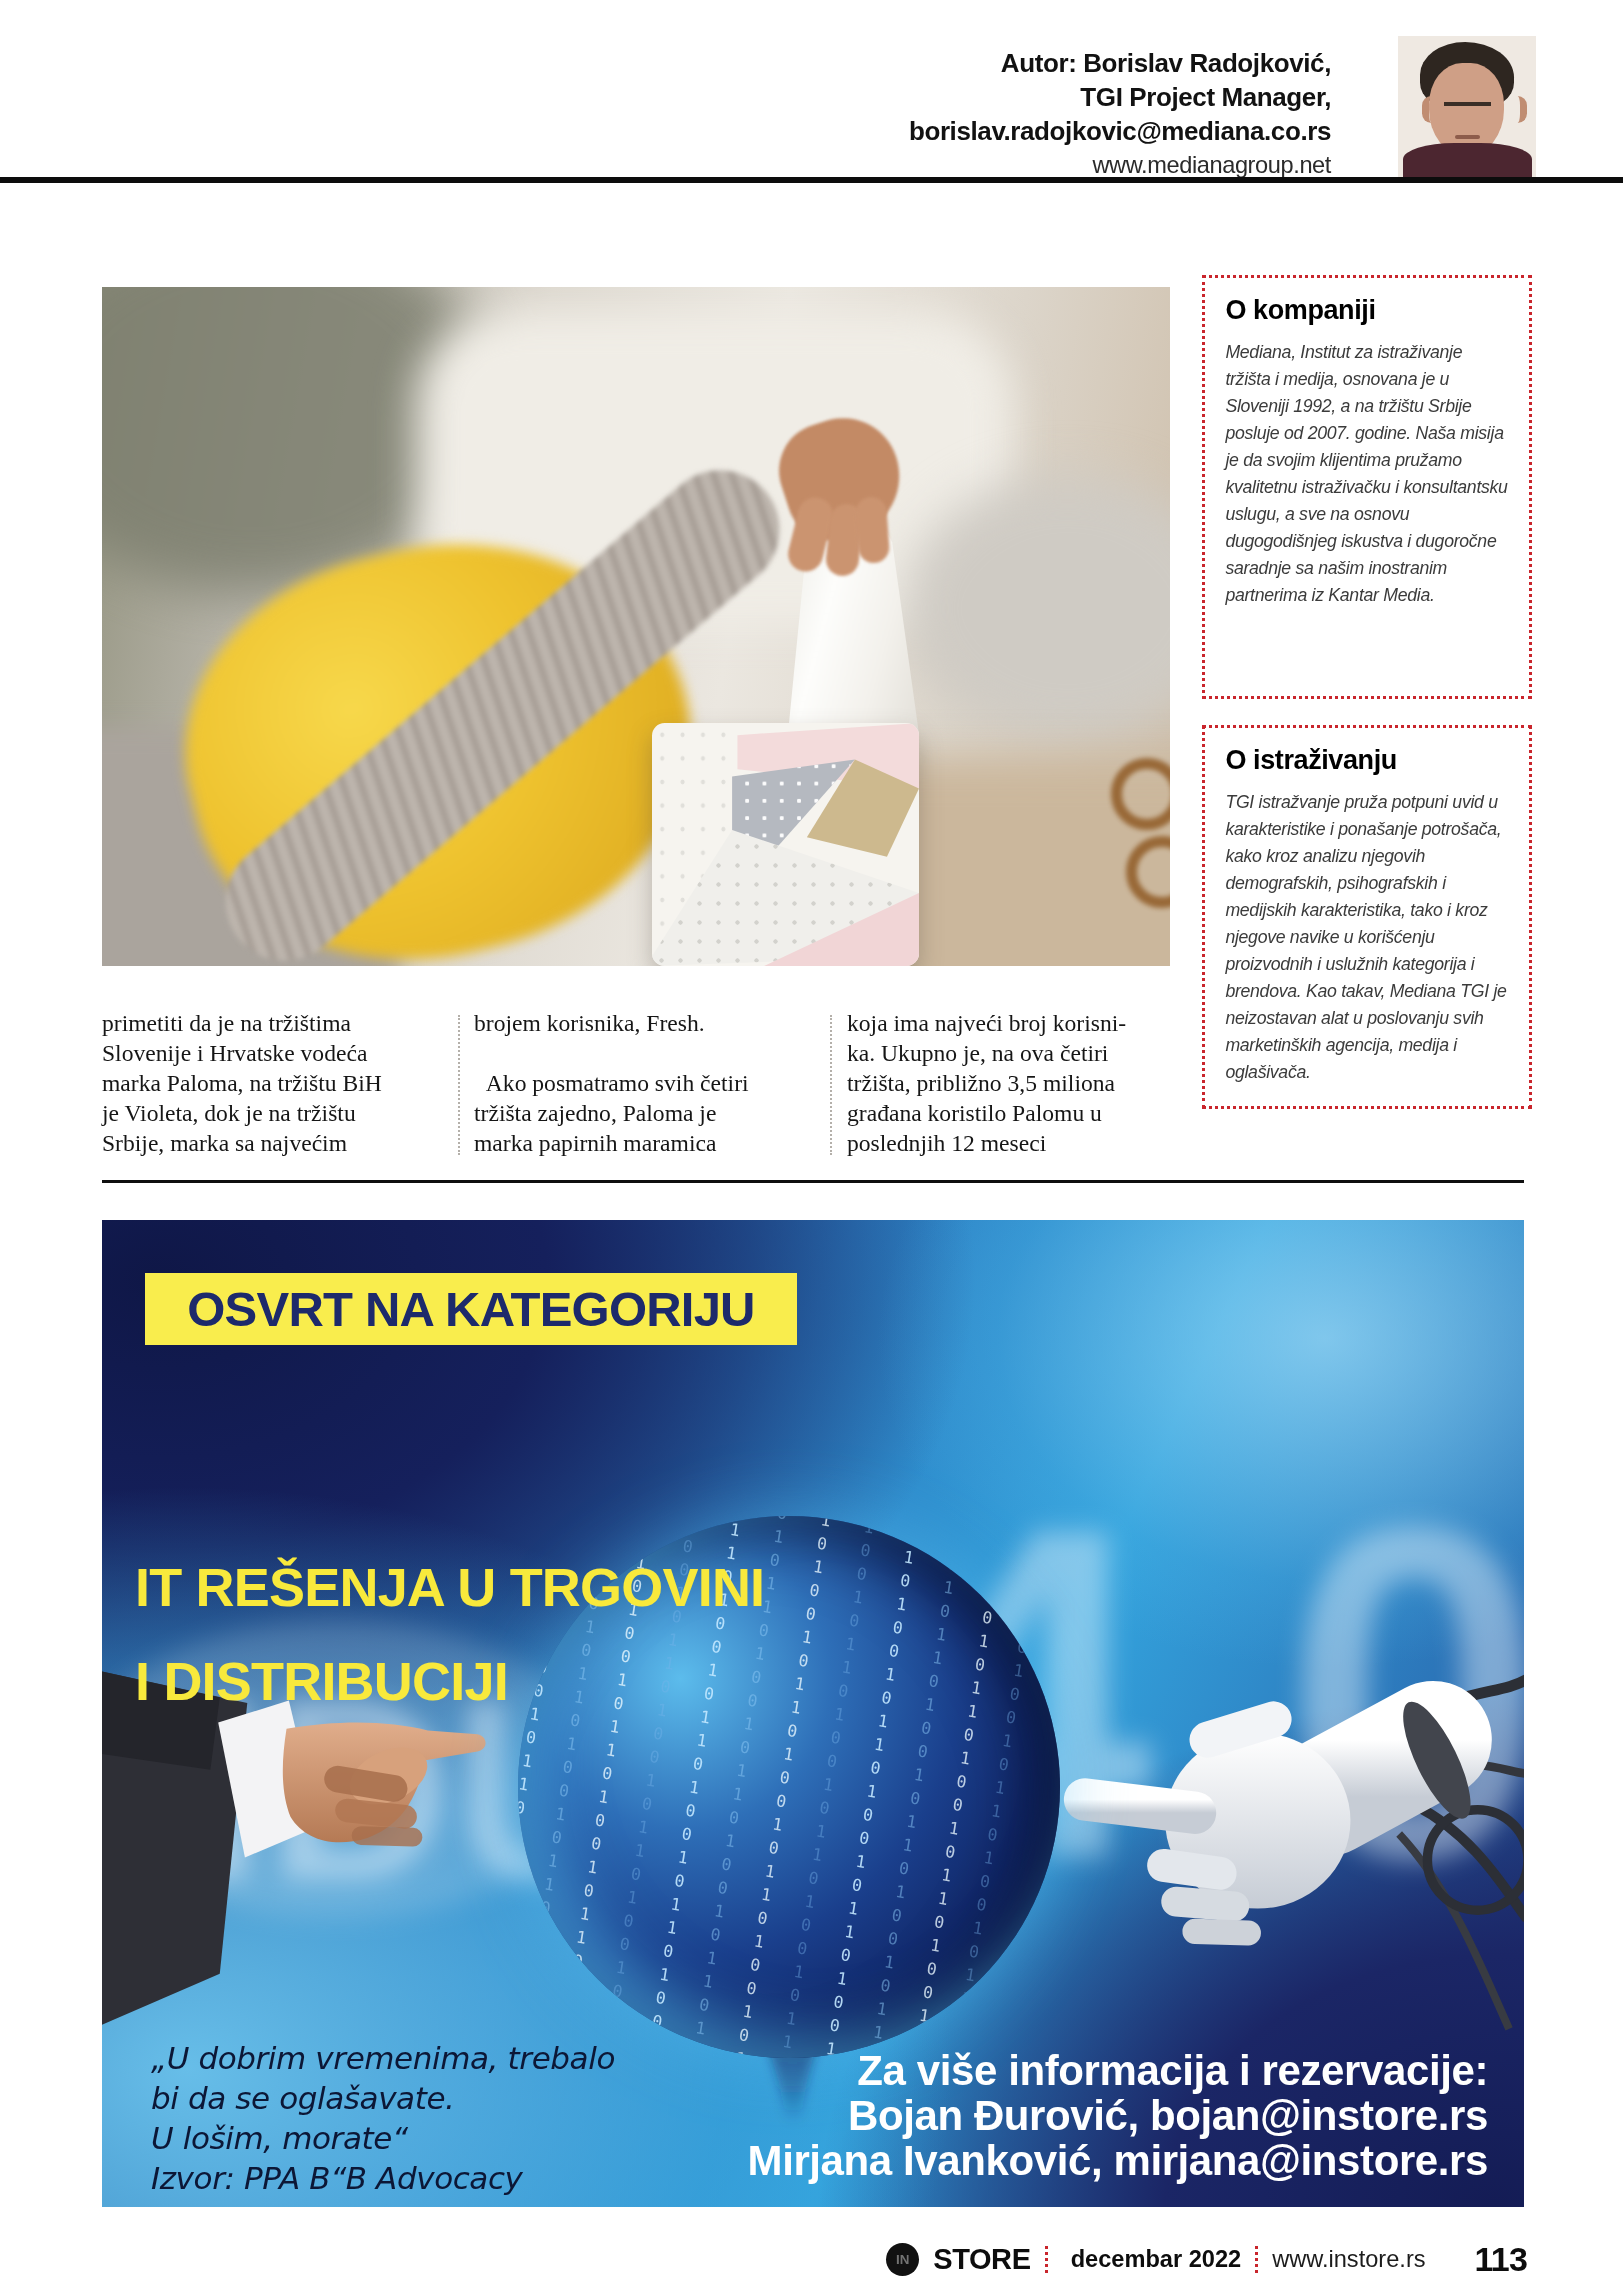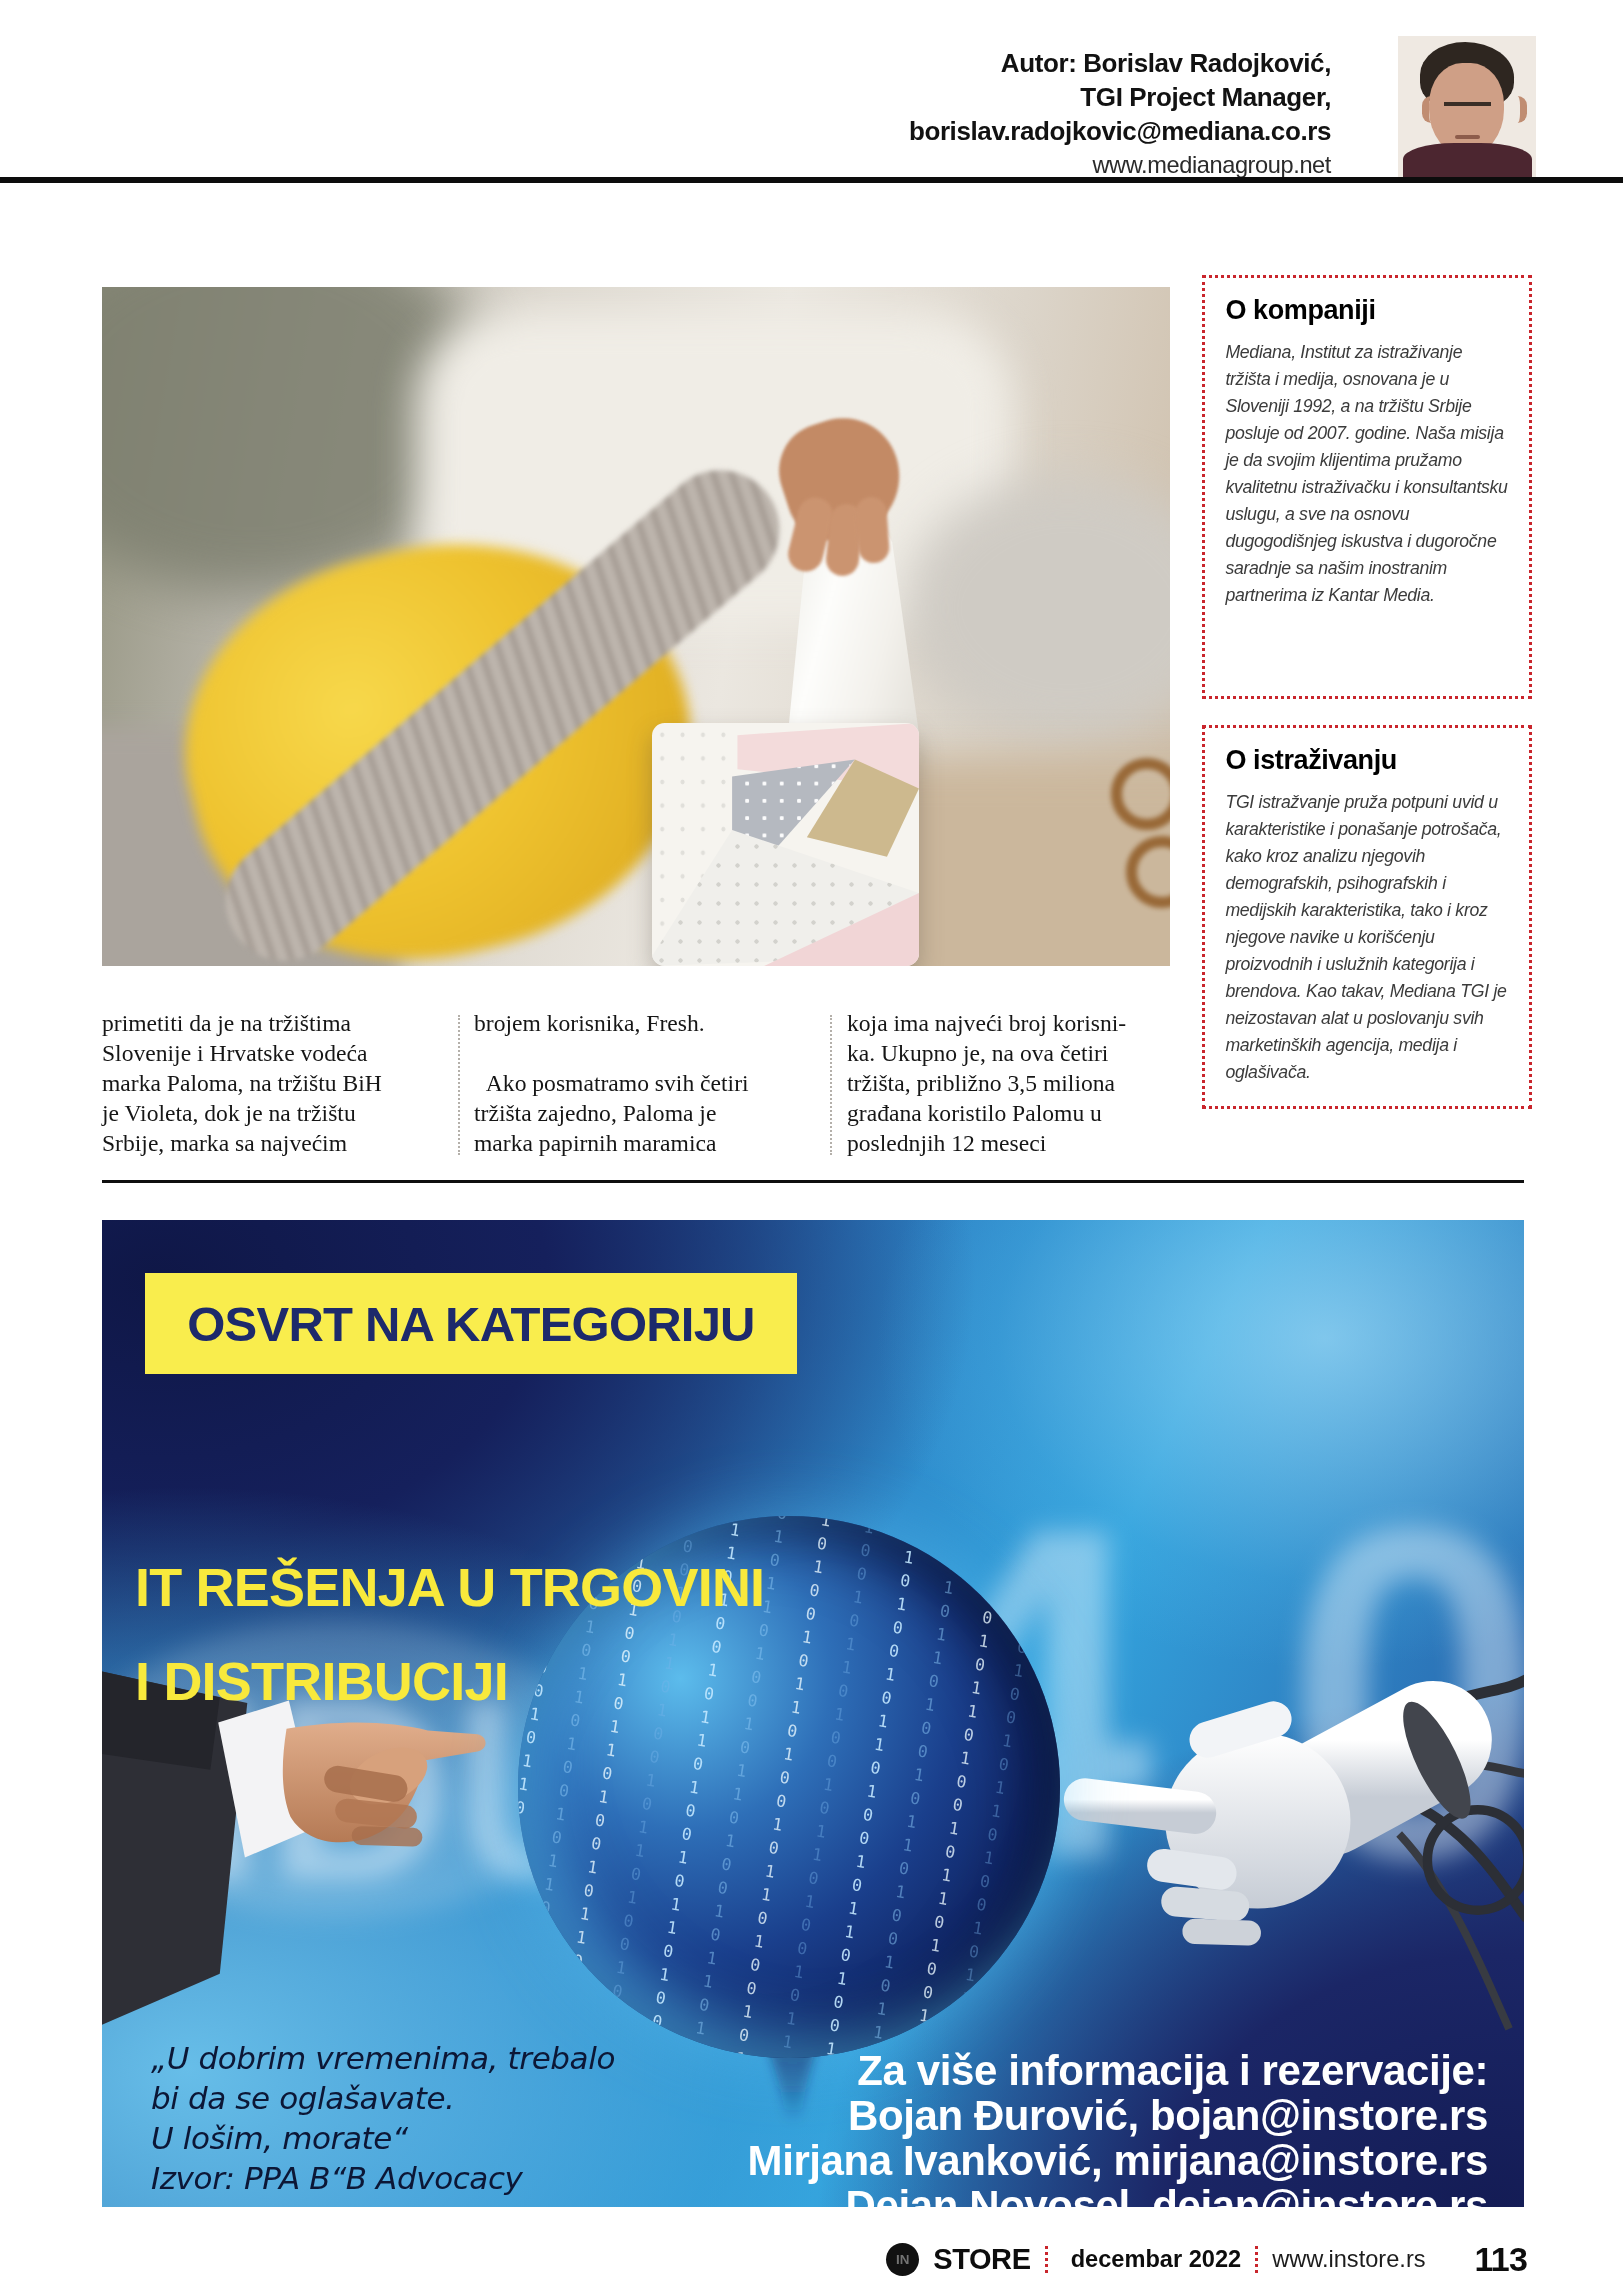--- a/index.html
+++ b/index.html
@@ -85,21 +85,21 @@
       background:radial-gradient(circle at 30% 30%,#5cbcec 0%,#2e6fb8 28%,#1a3f8c 52%,#0e1f5c 76%,#0a1545 100%);
       box-shadow:inset 27px -22px 55px rgba(90,205,255,.5), inset -23.6px 12.6px 63px rgba(5,10,40,.75), 0 0 71px rgba(90,190,240,.45);}
   .bin-wrap{position:absolute;inset:-39px;transform:rotate(9deg);}
   .bin{position:absolute;top:-15.7px;bottom:-15.7px;writing-mode:vertical-rl;text-orientation:upright;
       font-family:"DejaVu Sans Mono",monospace;font-size:16.5px;letter-spacing:4.7px;}
   .bin:nth-child(4n+1){color:rgba(195,232,255,.9);}
   .bin:nth-child(4n+2){color:rgba(140,200,245,.5);}
   .bin:nth-child(4n+3){color:rgba(235,248,255,.78);}
   .bin:nth-child(4n+4){color:rgba(120,180,235,.4);}
 
-  .ad-badge{position:absolute;left:43px;top:53px;width:652px;height:101px;background:#f9ed4d;
+  .ad-badge{position:absolute;left:43px;top:53px;width:652px;height:72px;background:#f9ed4d;
       display:flex;align-items:center;justify-content:center;font-weight:bold;font-size:49px;color:#1d2a6b;
       letter-spacing:-0.8px;white-space:nowrap;}
   .ad-subtitle{position:absolute;left:33px;top:250px;font-weight:bold;font-size:45px;color:#ffffff;letter-spacing:-0.8px;white-space:nowrap;}
   .ad-title{position:absolute;left:33px;font-weight:bold;font-size:54px;color:#f8e93c;letter-spacing:-0.8px;white-space:nowrap;}
   .t1{top:336px;} .t2{top:430px;}
   .ad-quote{position:absolute;left:49px;top:818px;font-style:italic;font-size:31px;line-height:40px;color:#0c1736;
       white-space:pre-line;font-family:"DejaVu Sans",sans-serif;letter-spacing:-0.4px;}
   .ad-contact{position:absolute;right:36px;top:828px;text-align:right;color:#ffffff;font-weight:bold;
       font-size:42px;line-height:45px;letter-spacing:-0.4px;white-space:nowrap;}
 
@@ -270,21 +270,20 @@
     <div class="ad-title t2">I DISTRIBUCIJI</div>
     <div class="ad-title t1">IT REŠENJA U TRGOVINI</div>
     <div class="ad-quote">„U dobrim vremenima, trebalo
 bi da se oglašavate.
 U lošim, morate“
 Izvor: PPA B“B Advocacy</div>
     <div class="ad-contact">
       <div>Za više informacija i rezervacije:</div>
       <div>Bojan Đurović, bojan@instore.rs</div>
       <div>Mirjana Ivanković, mirjana@instore.rs</div>
-      <div>Dejan Novosel, dejan@instore.rs</div>
     </div>
   </div>
 
   <div class="footer">
     <span class="logo-in">IN</span>
     <span class="logo-store">STORE</span>
     <span class="f-sep"></span>
     <span class="f-date">decembar 2022</span>
     <span class="f-sep"></span>
     <span class="f-site">www.instore.rs</span>

